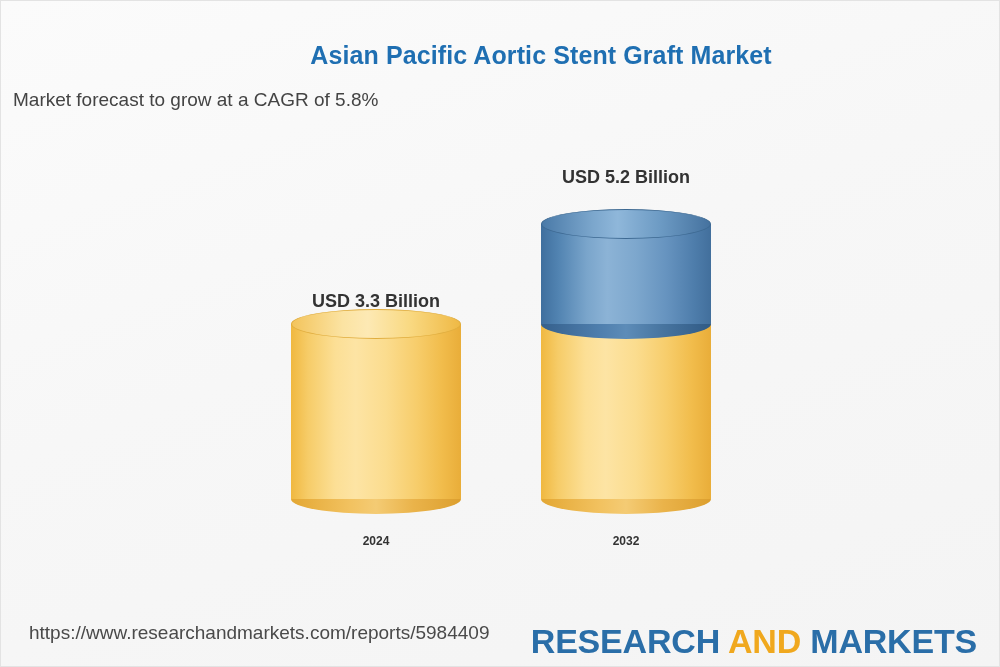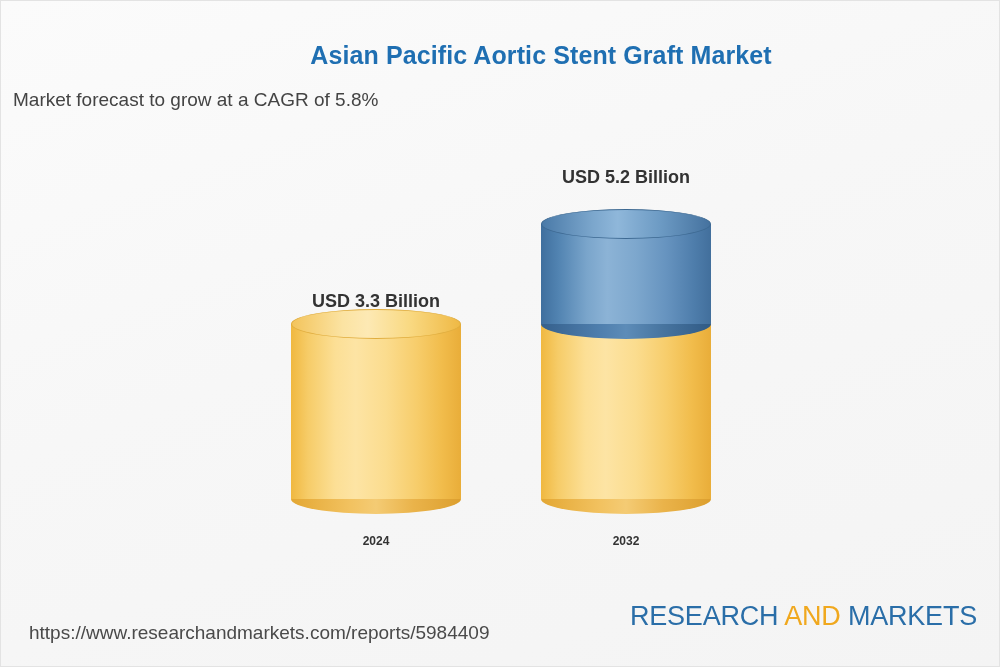--- a/index.html
+++ b/index.html
@@ -75,22 +75,23 @@
   }
   #url{
     position:absolute;left:28px;top:621px;
     font-size:19px;color:#4a4a4a;
   }
   #logo{
     position:absolute;right:22px;top:600px;
     text-align:right;
   }
   #logo-main{
-    font-size:27px;font-weight:normal;color:#2a6ea8;letter-spacing:-0.2px;
+    font-size:34px;font-weight:bold;color:#2a6ea8;letter-spacing:-0.2px;
     line-height:30px;
+    margin-top:25px;
   }
   #logo-and{color:#f0a81e;}
   #logo-sub{
     font-size:10.5px;font-weight:bold;color:#2a6ea8;letter-spacing:1.05px;
     margin-top:3px;
   }
 </style>
 </head>
 <body>
 

